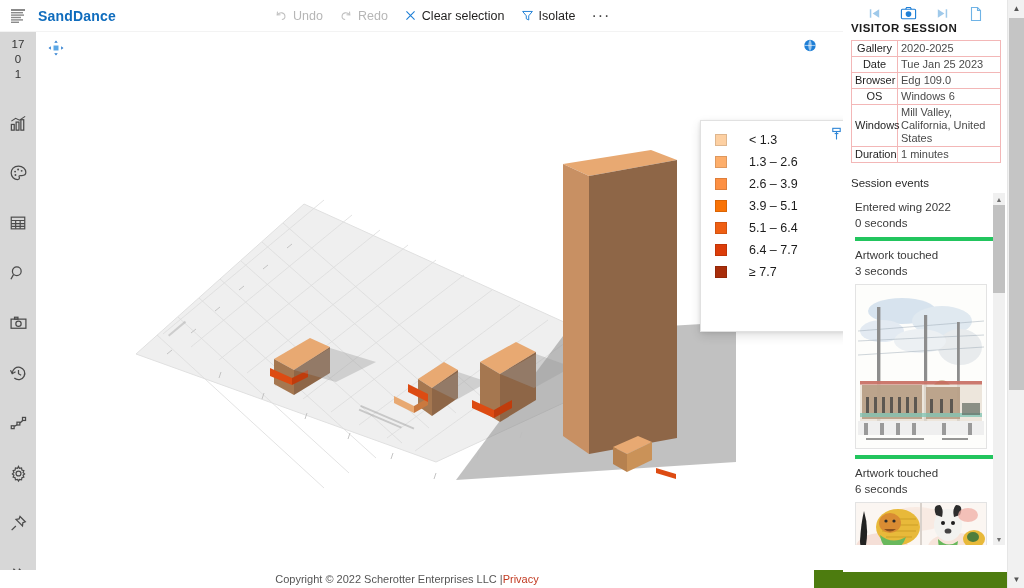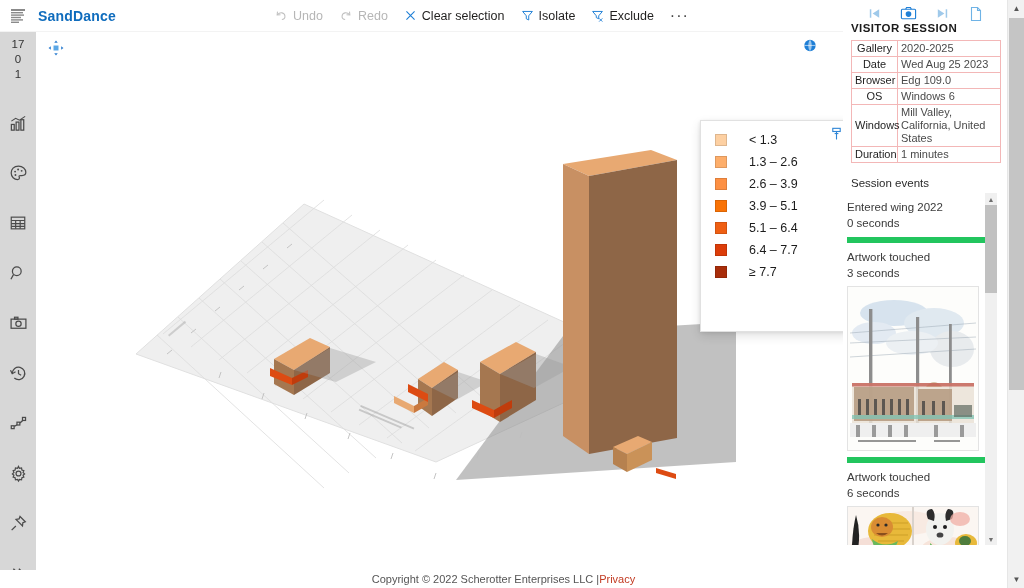--- a/index.html
+++ b/index.html
@@ -130,25 +130,25 @@
   .vtable td.k {
     width: 46px; text-align: center;
     color: #1e1e1e; font-size: 11px;
   }
   .rp-sub {
     margin: 14px 0 4px 8px;
     font-size: 11.5px; color: #2b2b2b;
   }
   .events {
     position: relative;
-    margin-left: 4px; width: 156px; height: 352px;
+    margin-left: 12px; width: 156px; height: 352px;
     overflow: hidden;
   }
   .ev { width: 138px; padding-top: 6px; }
-  .ev + .ev { border-top: 6px solid #22c55e; margin-top: 6px; }
+  .ev + .ev { border-top: 4px solid #22c55e; margin-top: 6px; }
   .ev-name { font-size: 11.5px; color: #3a3a3a; line-height: 16px; }
   .ev-time { font-size: 11.5px; color: #3a3a3a; line-height: 16px; }
   .ev-thumb {
     margin-top: 5px; width: 132px; height: 165px;
     border: 1px solid #e3e3e3; background: #fbfbfb;
     overflow: hidden; position: relative;
   }
   .ev-thumb.short { height: 60px; }
   .ev-thumb svg { display: block; }
 
@@ -181,21 +181,21 @@
   }
   .pagescroll .arw.bottom { position: absolute; bottom: 0; left: 0; }
   .pagescroll .thumb {
     position: absolute; left: 1px; top: 18px;
     width: 15px; height: 372px; background: #c5c5c5;
   }
 
   
   .footer {
     position: absolute; left: 0; bottom: 0;
-    width: 1007px; height: 18px;
+    width: 814px; height: 18px;
     display: flex; align-items: center; justify-content: center;
     font-size: 11px; color: #555; background: #ffffff;
     overflow: hidden;
   }
   .footer a { color: #c23b22; text-decoration: none; }
 </style>
 </head>
 <body>
 
 <div id="app">
@@ -249,29 +249,20 @@
 
     <div class="tb-item">
       <span>
         <svg width="13" height="13" viewBox="0 0 16 16" fill="none" stroke="#1f7fd6" stroke-width="1.2">
           <path d="M2 3 H14 L9.5 8.4 V13.5 L6.5 12 V8.4 Z"></path>
         </svg>
       </span>
       <span>Isolate</span>
     </div>
 
-    <div class="tb-item">
-      <span>
-        <svg width="13" height="13" viewBox="0 0 16 16" fill="none" stroke="#1f7fd6" stroke-width="1.2">
-          <path d="M2 3 H14 L9.5 8.4 V12 L6.5 10.6 V8.4 Z"></path>
-          <path d="M10 11.5 L14 15.5 M14 11.5 L10 15.5" stroke-width="1.1"></path>
-        </svg>
-      </span>
-      <span>Exclude</span>
-    </div>
 
     <div class="tb-dots">···</div>
 
     <div class="tb-right">
       <div class="tb-icon-btn">
         <span>
           <svg width="15" height="15" viewBox="0 0 16 16" fill="#9fc9ea">
             <rect x="3" y="3.5" width="1.6" height="9"></rect>
             <path d="M13 3.5 L13 12.5 L6 8 Z"></path>
           </svg>
@@ -582,21 +573,21 @@
     <div class="rp-title">VISITOR SESSION</div>
 
     <table class="vtable">
       <tbody>
           <tr>
         <td class="k">Gallery</td>
         <td>2020-2025</td>
       </tr>
       <tr>
         <td class="k">Date</td>
-        <td>Wed Aug 25 2023</td>
+        <td>Tue Jan 25 2023</td>
       </tr>
       <tr>
         <td class="k">Browser</td>
         <td>Edg 109.0</td>
       </tr>
       <tr>
         <td class="k">OS</td>
         <td>Windows 6</td>
       </tr>
       <tr>

